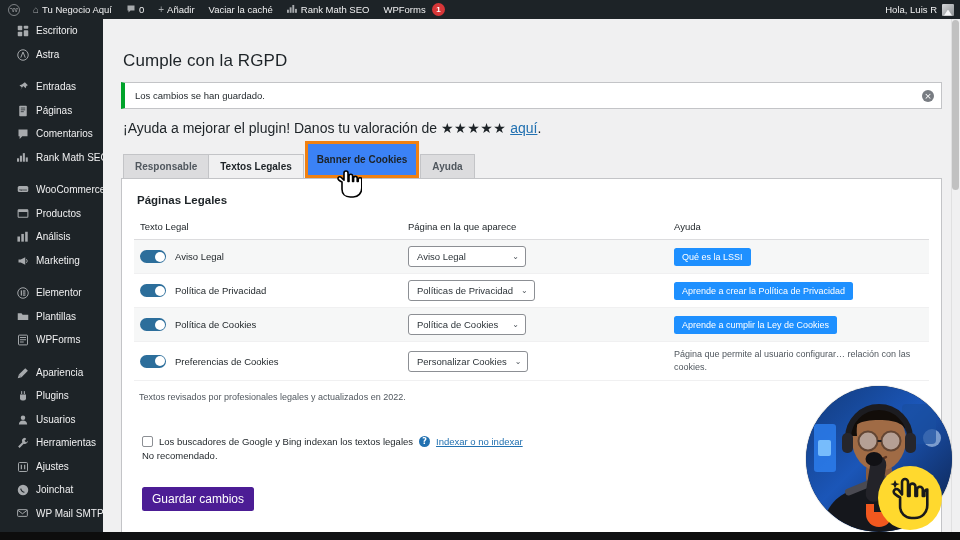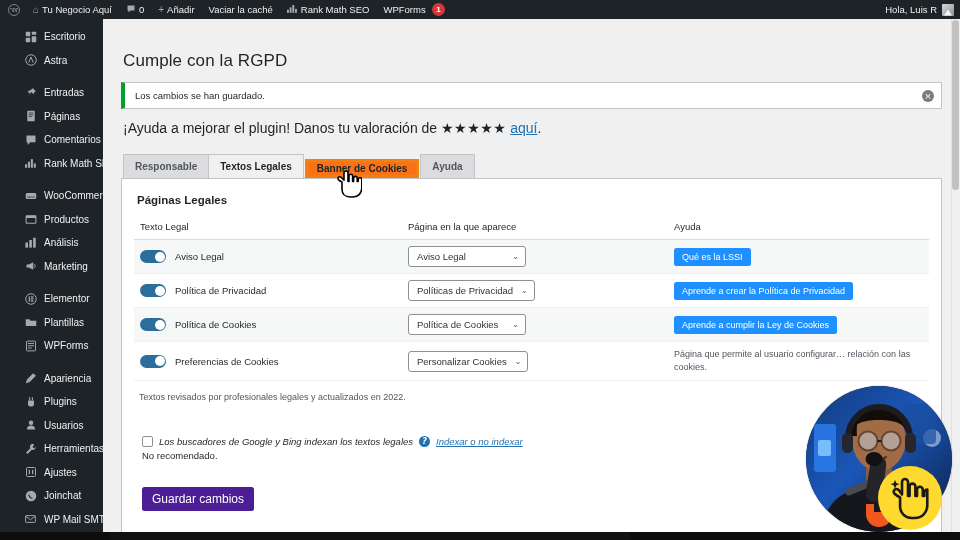--- a/index.html
+++ b/index.html
@@ -41,22 +41,22 @@
     font-weight: bold;
   }
 
   
   .sidebar {
     position: absolute; top: 19px; left: 0; width: 103px; height: 521px;
     background: #1d2327; color: #f0f0f1; z-index: 30;
     padding-top: 6px;
   }
   .menu-item {
-    display: flex; align-items: center; gap: 6px;
-    height: 23.5px; padding-left: 24px;
+    display: flex; gap: 6px;
+    height: 23.5px; padding-left: 16px;
     font-size: 10px; color: #f0f0f1; white-space: nowrap;
   }
   .menu-item .mi-ico {
     width: 14px; text-align: center; font-size: 11px; color: #a7aaad;
     line-height: 1; flex: 0 0 14px;
   }
   .menu-item .mi-ico svg { display:block; margin: 0 auto; }
   .menu-sep { height: 9px; }
 
   
@@ -91,22 +91,22 @@
   .tab {
     font-size: 10px; padding: 5px 11px 5px 11px; line-height: 13px;
     background: #dcdcde; border: 1px solid #c3c4c7; border-bottom: none;
     color: #50575e; margin-right: -1px; position: relative; font-weight: bold;
   }
   .tab.active {
     background: #f0f0f1; color: #1d2327; font-weight: bold;
     border-color: #c3c4c7; z-index: 2;
   }
   .tab.highlight {
-    background: #f97316; color: #1d2327; border: 3px solid #f08112;
-    z-index: 3; padding: 0 9px; margin-left: 2px; margin-right: 1px;
+    background: #3b82f6; color: #1d2327; border: 3px solid #f08112;
+    z-index: 3; padding: 9px 9px; margin-left: 2px; margin-right: 1px;
   }
   .cursor-hand {
     position: absolute; left: 213px; top: 16px; width: 26px; height: 28px;
     z-index: 20; pointer-events: none;
   }
 
   
   .card {
     background: #fff; border: 1px solid #c3c4c7;
     margin-top: 0; padding: 12px 12px 18px 12px;
@@ -144,21 +144,21 @@
   }
   .select .chev { margin-left: 8px; font-size: 8px; color: #50575e; font-family: "DejaVu Sans", sans-serif; }
   .btn-help {
     display: inline-block; background: #1e90ff; color: #fff;
     font-size: 9px; padding: 4px 8px; border-radius: 2.5px;
     white-space: nowrap;
   }
   .help-text { font-size: 9px; color: #50575e; line-height: 13px; }
 
   .note-small { font-size: 9px; color: #50575e; margin: 11px 0 0 5px; }
-  .check-row { display: flex; align-items: center; gap: 6px; margin: 34px 0 0 8px; font-size: 9.5px; color: #1d2327; font-style: italic; }
+  .check-row { display: flex; align-items: center; gap: 6px; margin: 34px 0 0 8px; font-size: 9.5px; color: #1d2327; }
   .checkbox {
     width: 11px; height: 11px; border: 1px solid #8c8f94; border-radius: 2px;
     background: #fff; flex: 0 0 11px;
   }
   .q-ico {
     width: 11px; height: 11px; border-radius: 50%; background: #2271b1; color: #fff;
     font-size: 8px; line-height: 11px; text-align: center; display: inline-block;
     font-family: "DejaVu Sans", sans-serif; font-weight: bold;
   }
   .check-row a { color: #2271b1; text-decoration: underline; }

